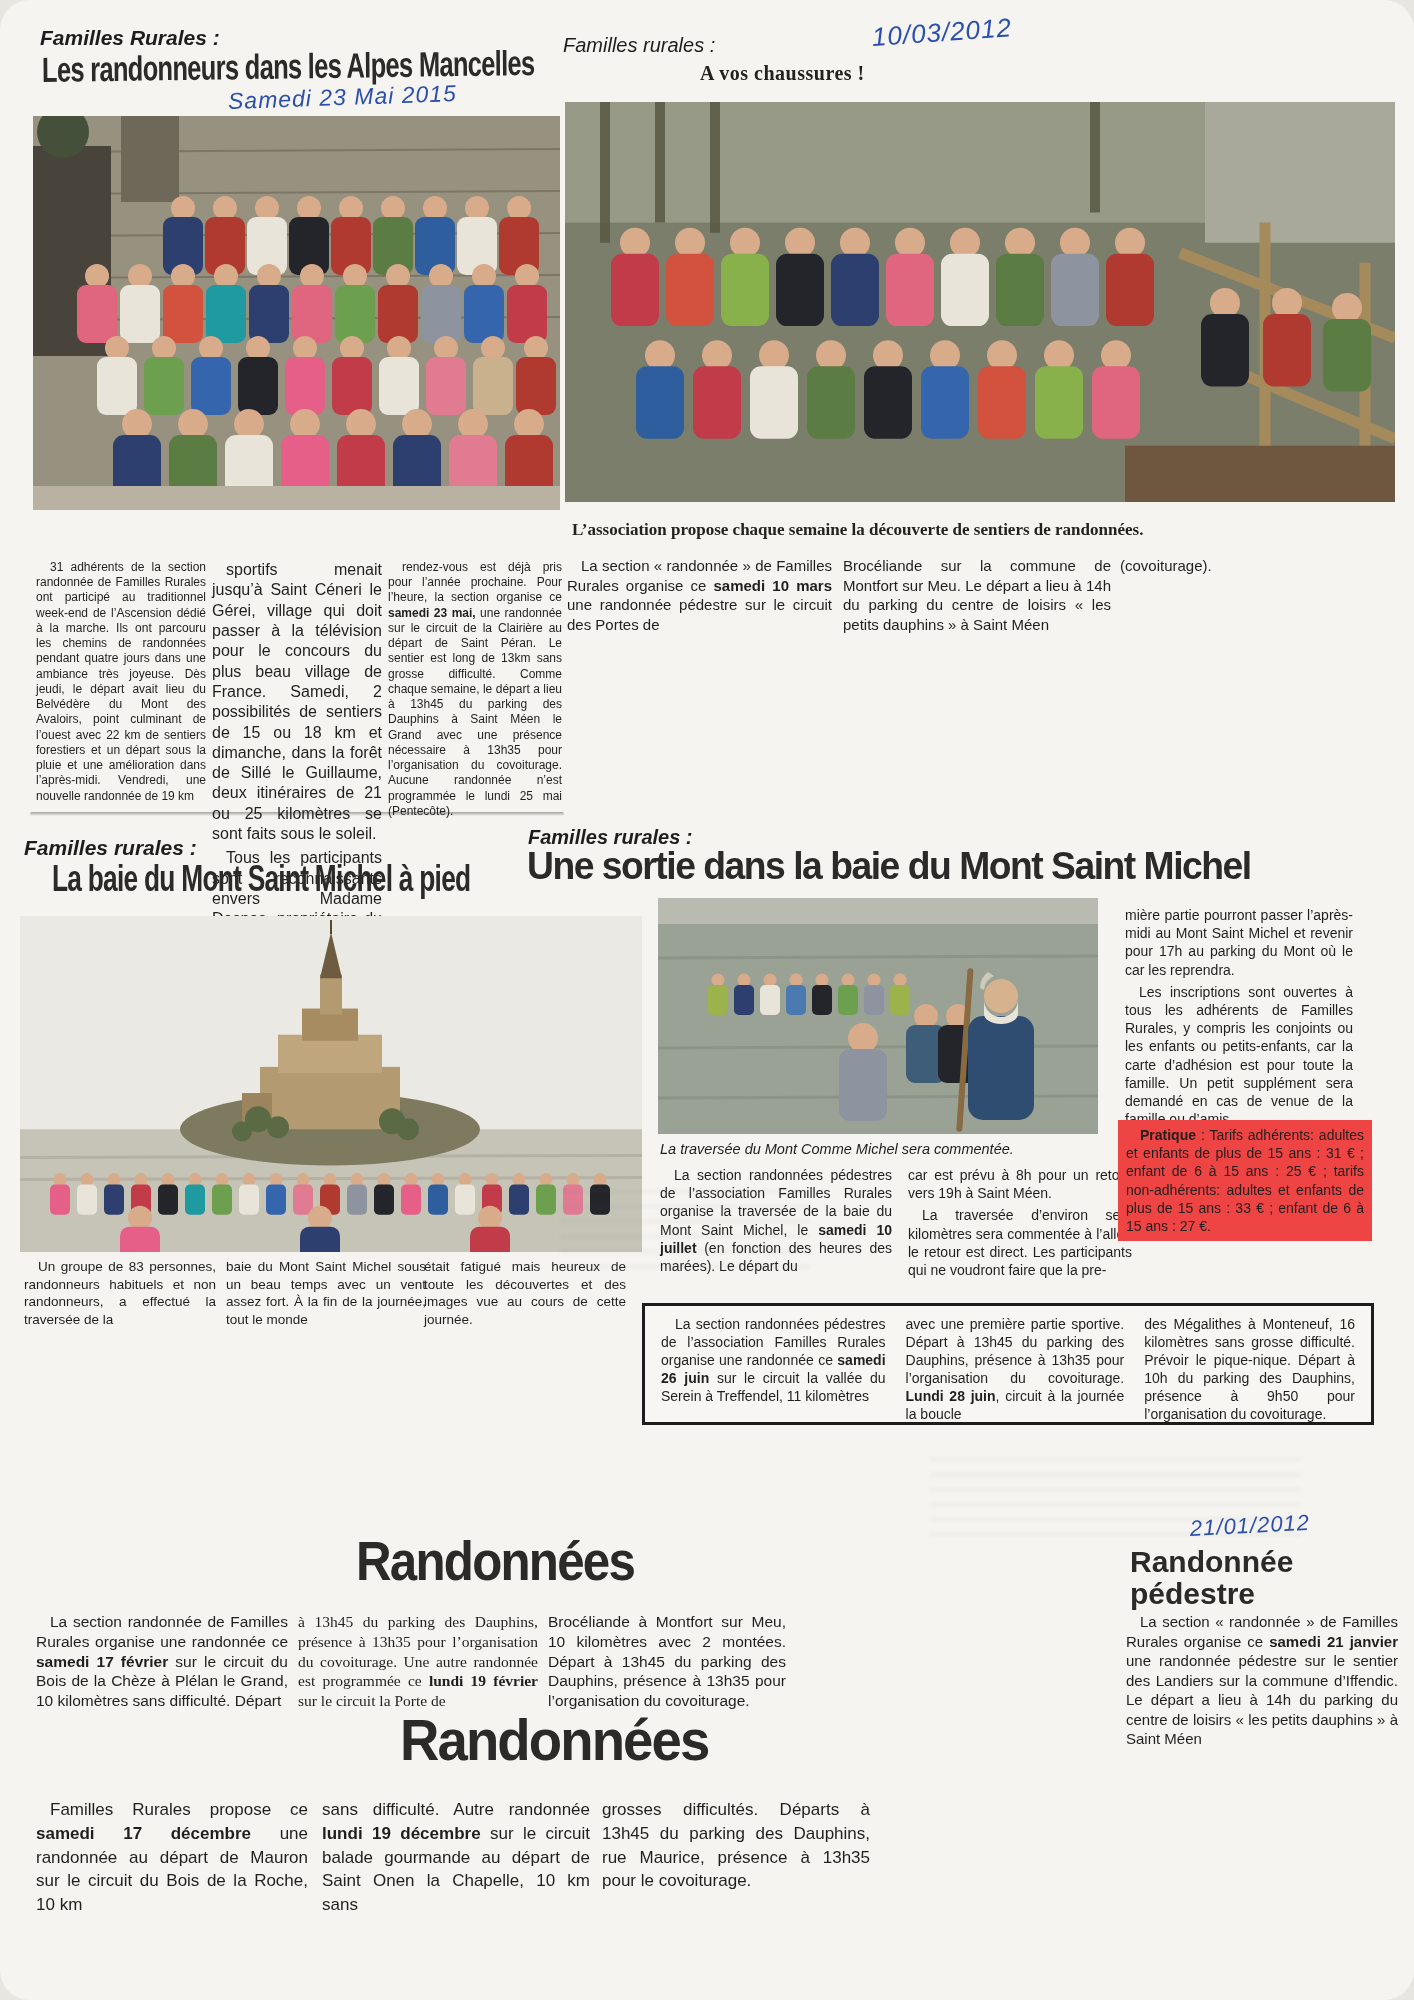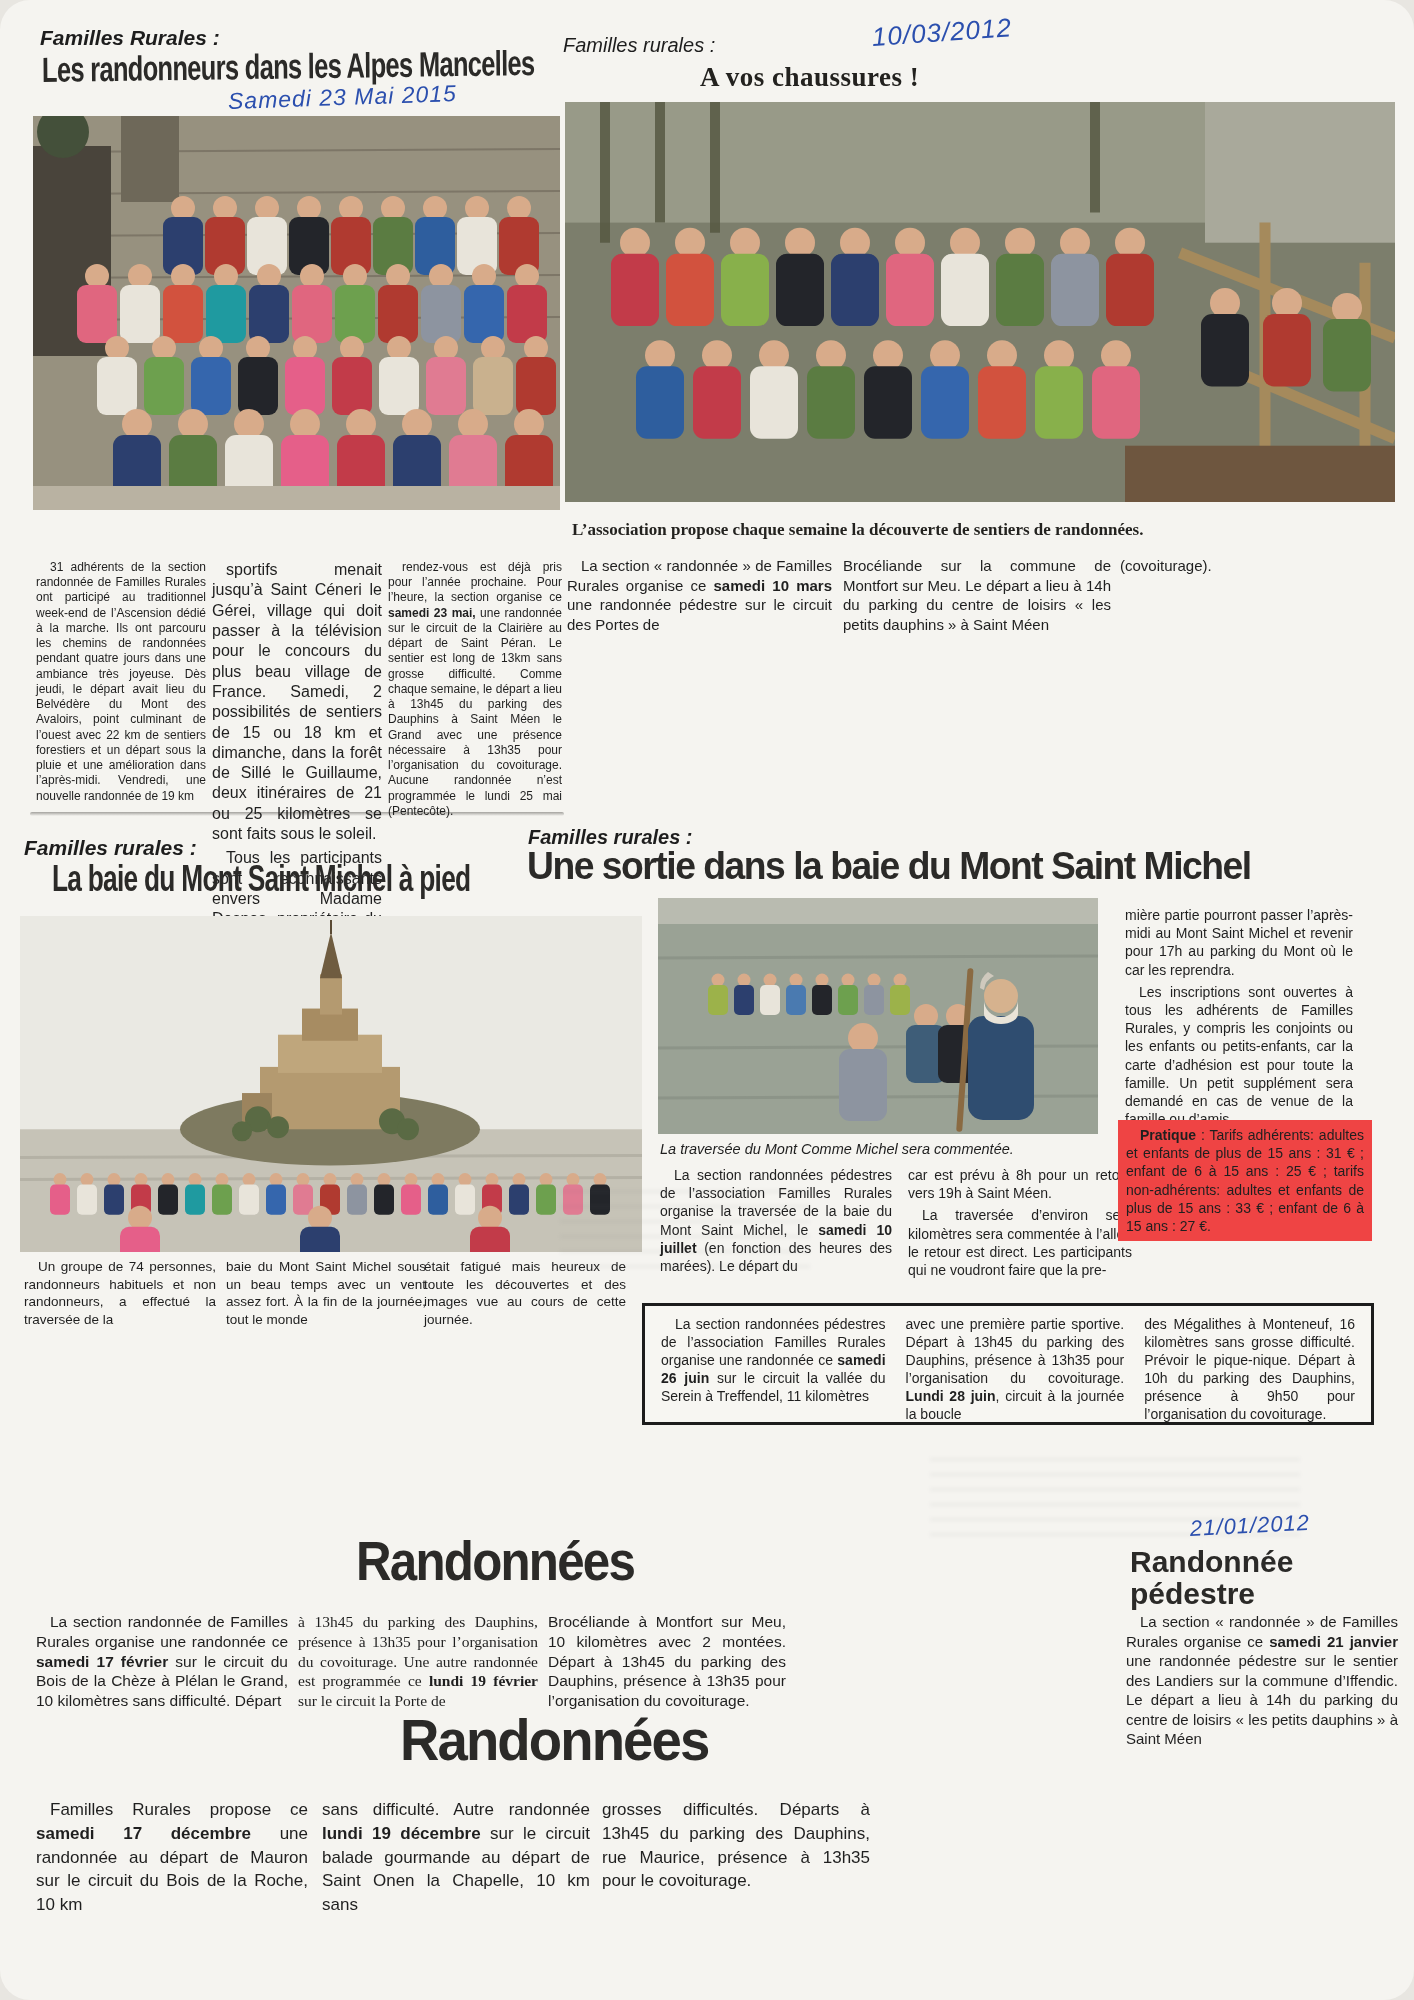--- a/index.html
+++ b/index.html
@@ -109,21 +109,21 @@
     <p>sportifs menait jusqu’à Saint Céneri le Gérei, village qui doit passer à la télévision pour le concours du plus beau village de France. Samedi, 2 possibilités de sentiers de 15 ou 18 km et dimanche, dans la forêt de Sillé le Guillaume, deux itinéraires de 21 ou 25 kilomètres se sont faits sous le soleil.</p>
     <p>Tous les participants sont reconnaissants envers Madame Desnos, propriétaire du gîte de Vandoeuvre et son accueil chaleureux. Le</p>
   </div>
   <div class="abs bodycol" style="left:388px;top:560px;width:174px;font-size:12px;line-height:1.27;">
     <p><span>rendez-vous est déjà pris pour l’année prochaine. Pour l’heure, la section organise ce </span><b>samedi 23 mai,</b><span> une randonnée sur le circuit de la Clairière au départ de Saint Péran. Le sentier est long de 13km sans grosse difficulté. Comme chaque semaine, le départ a lieu à 13h45 du parking des Dauphins à Saint Méen le Grand avec une présence nécessaire à 13h35 pour l’organisation du covoiturage. Aucune randonnée n’est programmée le lundi 25 mai (Pentecôte).</span></p>
   </div>
   <div class="abs edge" style="left:30px;top:812px;width:534px;height:4px;"></div>
 
   <div class="abs kicker" style="left:563px;top:34px;font-size:20px;font-weight:500;">Familles rurales :</div>
   <div class="abs hand" style="left:872px;top:22px;font-size:26px;transform:rotate(-4deg);">10/03/2012</div>
-  <div class="abs serif" style="left:700px;top:62px;font-size:27px;font-weight:700;letter-spacing:.5px;color:#23221f;white-space:nowrap;">A vos chaussures !</div>
+  <div class="abs serif" style="left:700px;top:62px;font-size:20px;font-weight:700;letter-spacing:.5px;color:#23221f;white-space:nowrap;">A vos chaussures !</div>
 
   <div class="abs" style="left:565px;top:102px;width:830px;height:400px;">
     <svg viewBox="0 0 830 398" width="100%" height="100%" preserveAspectRatio="none">
       <rect width="830" height="398" fill="#7c7e6c"></rect>
       <rect width="830" height="120" fill="#989a88"></rect>
       <rect x="640" y="0" width="190" height="140" fill="#a9a99b"></rect>
       <g stroke="#53553f" stroke-width="10" opacity=".8">
         <line x1="40" y1="0" x2="40" y2="140"></line>
           <line x1="95" y1="0" x2="95" y2="120"></line>
         <line x1="150" y1="0" x2="150" y2="130"></line>
@@ -220,21 +220,21 @@
         <use href="#pp3" x="526" y="262" style="color:#6da04e"></use>
         <use href="#pp3" x="553" y="262" style="color:#e07b92"></use>
         <use href="#pp3" x="580" y="262" style="color:#23252a"></use>
       <use href="#pp" x="120" y="300" style="color:#e55f89"></use>
         <use href="#pp" x="300" y="300" style="color:#2c3f6e"></use>
         <use href="#pp" x="470" y="300" style="color:#c23b49"></use>
     </svg>
   </div>
 
   <div class="abs bodycol" style="left:24px;top:1258px;width:192px;font-size:13.5px;line-height:1.3;">
-    <p>Un groupe de 74 personnes, randonneurs habituels et non randonneurs, a effectué la traversée de la</p>
+    <p>Un groupe de 83 personnes, randonneurs habituels et non randonneurs, a effectué la traversée de la</p>
   </div>
   <div class="abs bodycol" style="left:226px;top:1258px;width:200px;font-size:13.5px;line-height:1.3;">
     <p style="text-indent:0;">baie du Mont Saint Michel sous un beau temps avec un vent assez fort. À la fin de la journée, tout le monde</p>
   </div>
   <div class="abs bodycol" style="left:424px;top:1258px;width:202px;font-size:13.5px;line-height:1.3;">
     <p style="text-indent:0;">était fatigué mais heureux de toute les découvertes et des images vue au cours de cette journée.</p>
   </div>
 
   <div class="abs kicker" style="left:528px;top:826px;font-size:20px;">Familles rurales :</div>
   <div class="abs headline" style="left:527px;top:845px;font-size:38px;letter-spacing:-1.5px;transform:scaleX(.98);">Une sortie dans la baie du Mont Saint Michel</div>

